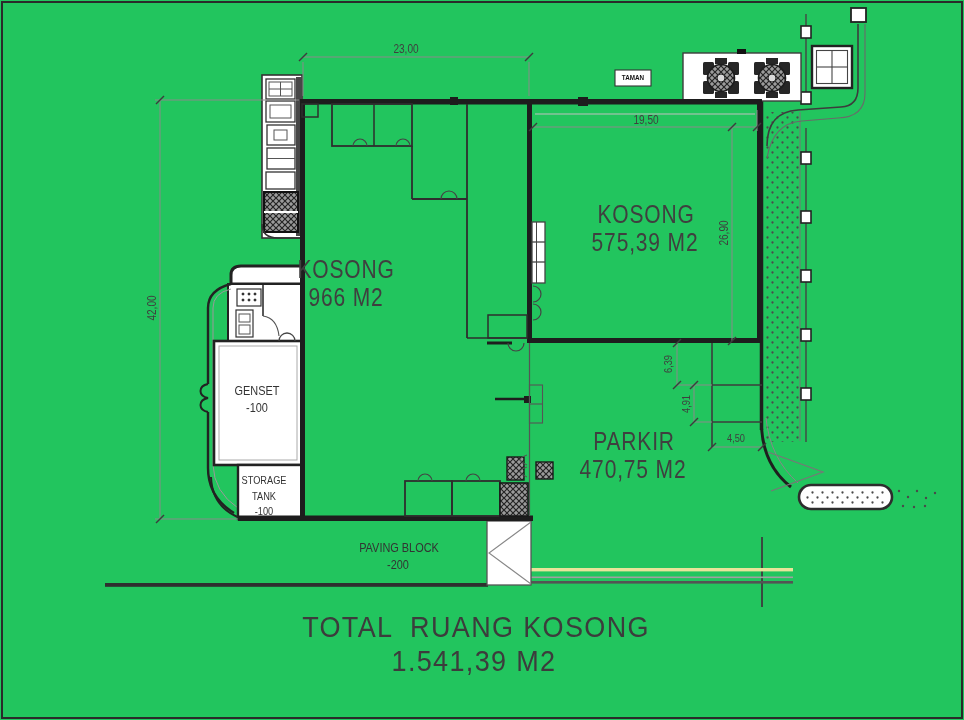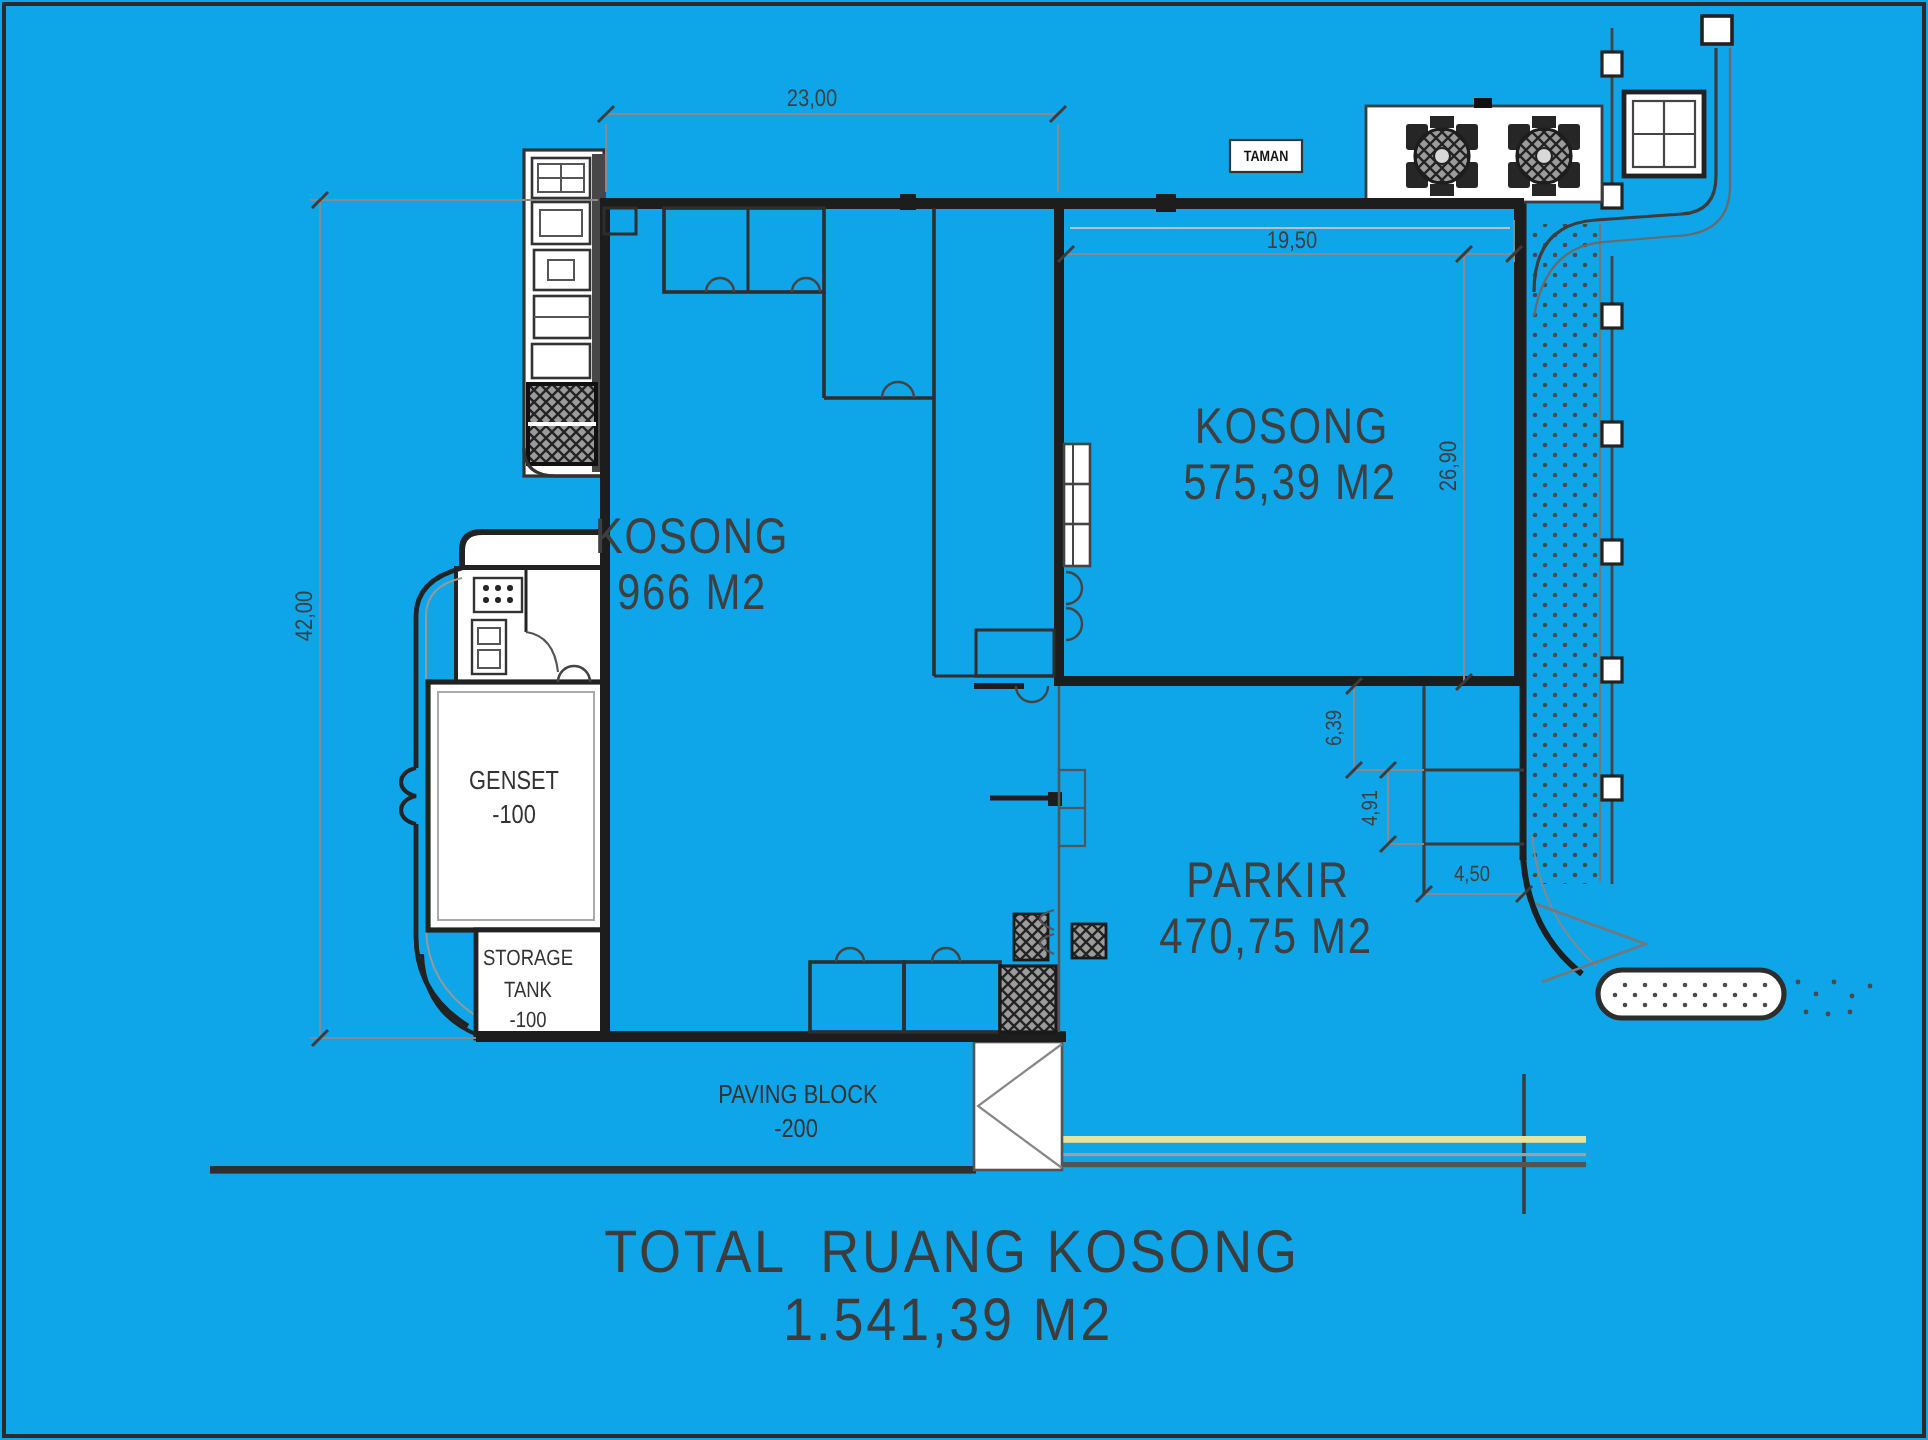--- a/index.html
+++ b/index.html
@@ -1,16 +1,16 @@
 <!DOCTYPE html>
 <html><head>
 <meta charset="utf-8">
 <style>
   html,body{margin:0;padding:0;background:#ffffff;}
-  .plan{position:relative;width:964px;height:720px;background:#0ea5e9;overflow:hidden;
+  .plan{position:relative;width:964px;height:720px;background:#22c55e;overflow:hidden;
         font-family:"Liberation Sans",sans-serif;}
   .frame{position:absolute;inset:1px;border:2px solid #2a2a2a;pointer-events:none;}
   svg.linework{position:absolute;left:0;top:0;}
   .lbl{position:absolute;color:#454545;white-space:pre;line-height:1;
        font-family:"Liberation Sans",sans-serif;}
   .c {transform:translate(-50%,-50%) scaleX(0.84);}
   .cr{transform:translate(-50%,-50%) rotate(-90deg) scaleX(0.84);}
   .big{font-size:25px;letter-spacing:1px;color:#3f3f3f;}
   .dim{font-size:12px;color:#3f3f3f;}
   .dimsm{font-size:11px;color:#3f3f3f;}

